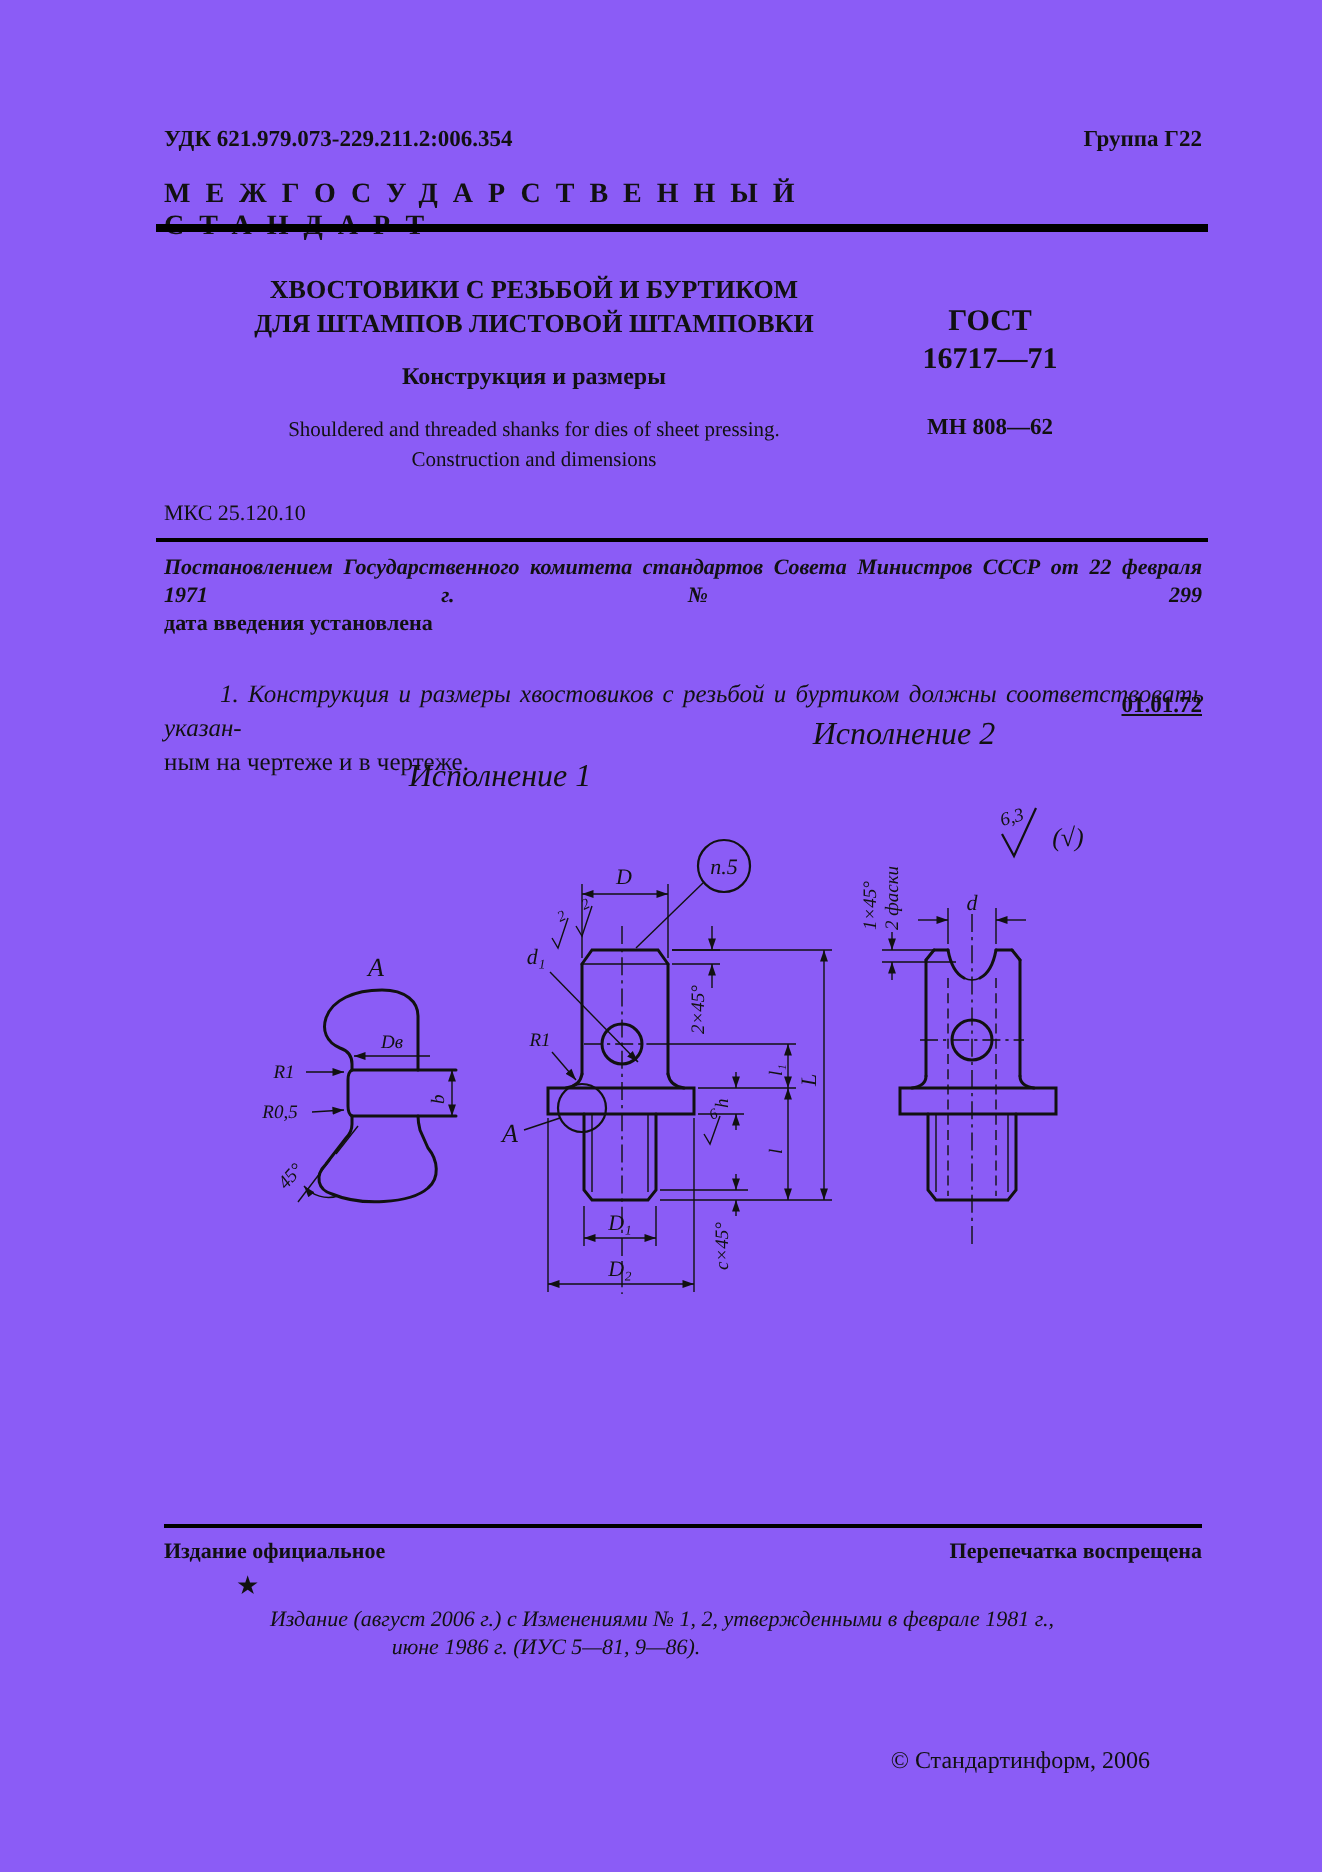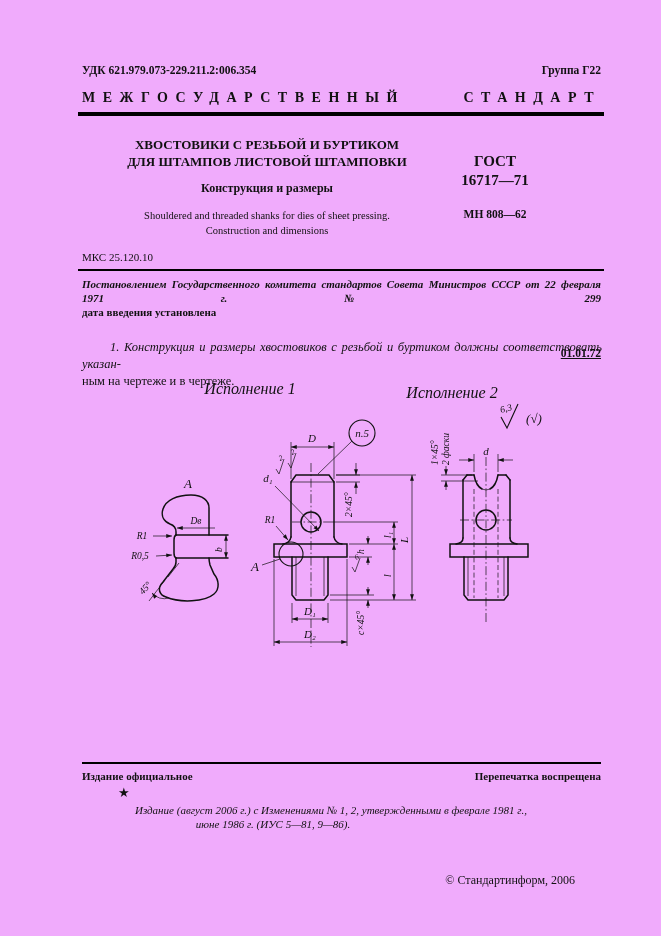--- a/index.html
+++ b/index.html
@@ -1,29 +1,29 @@
 <!DOCTYPE html>
 <html><head>
 <meta charset="utf-8">
 <style>
   html,body{margin:0;padding:0;background:#888;}
   .page{
-    position:relative;width:661px;height:936px;background:#f0abfc;
+    position:relative;width:661px;height:936px;background:#8b5cf6;
     margin:0 auto;font-family:"Liberation Serif",serif;color:#111;overflow:hidden;
   }
   .abs{position:absolute;}
   .b{font-weight:bold;}
   .i{font-style:italic;}
   .ctr{text-align:center;}
   .right{text-align:right;margin-top:44px;}
   .justify-full{text-align:justify;text-align-last:justify;font-style:italic;}
   .rule{position:absolute;background:#000;}
   
   .udk-row{left:82px;top:64px;width:519px;font-size:11.5px;display:flex;justify-content:space-between;}
-  .std-row{left:82px;top:90px;width:519px;font-size:14px;display:flex;justify-content:space-between;}
+  .std-row{left:82px;top:90px;width:519px;font-size:14px;display:flex;justify-content:space-between;flex-direction:column;}
   .std-row span{letter-spacing:7.5px;}
   
   .title-left{left:82px;top:136px;width:370px;}
   .title-main{font-size:13px;line-height:17px;}
   .title-sub{font-size:12px;margin-top:11px;}
   .title-en{font-size:10.5px;line-height:15px;margin-top:12px;}
   .title-right{left:410px;top:152px;width:170px;}
   .gost{font-size:15px;line-height:19px;}
   .vzamen{font-size:11.5px;line-height:15px;margin-top:17px;}
   .mks{left:82px;top:251px;width:300px;font-size:11px;}
@@ -90,21 +90,21 @@
   <div class="abs date right b">
     <span>01.01.72</span>
   </div>
 
   <div class="abs para">
     <div class="justify-full" style="text-indent:28px;">1.   Конструкция и размеры хвостовиков с резьбой и буртиком должны соответствовать указан-</div>
     <div>ным на чертеже и в чертеже.</div>
   </div>
 
   <div class="abs variant-label i" style="left:250px;top:380px;">Исполнение 1</div>
-  <div class="abs variant-label i" style="left:452px;top:384px;font-style:italic;">Исполнение 2</div>
+  <div class="abs variant-label i" style="left:452px;top:359px;font-style:italic;">Исполнение 2</div>
 
   <svg class="abs fig" width="661" height="270" viewBox="0 0 661 270">
     <defs>
       <marker id="arr" viewBox="0 0 10 8" refX="9.4" refY="4" markerWidth="9" markerHeight="7" orient="auto-start-reverse">
         <path d="M0,0.8 L9.4,4 L0,7.2 Z" fill="#111"></path>
       </marker>
     </defs>
 
     <g>
       <text class="lbl" style="font-size:13px" x="188" y="93" text-anchor="middle">А</text>

